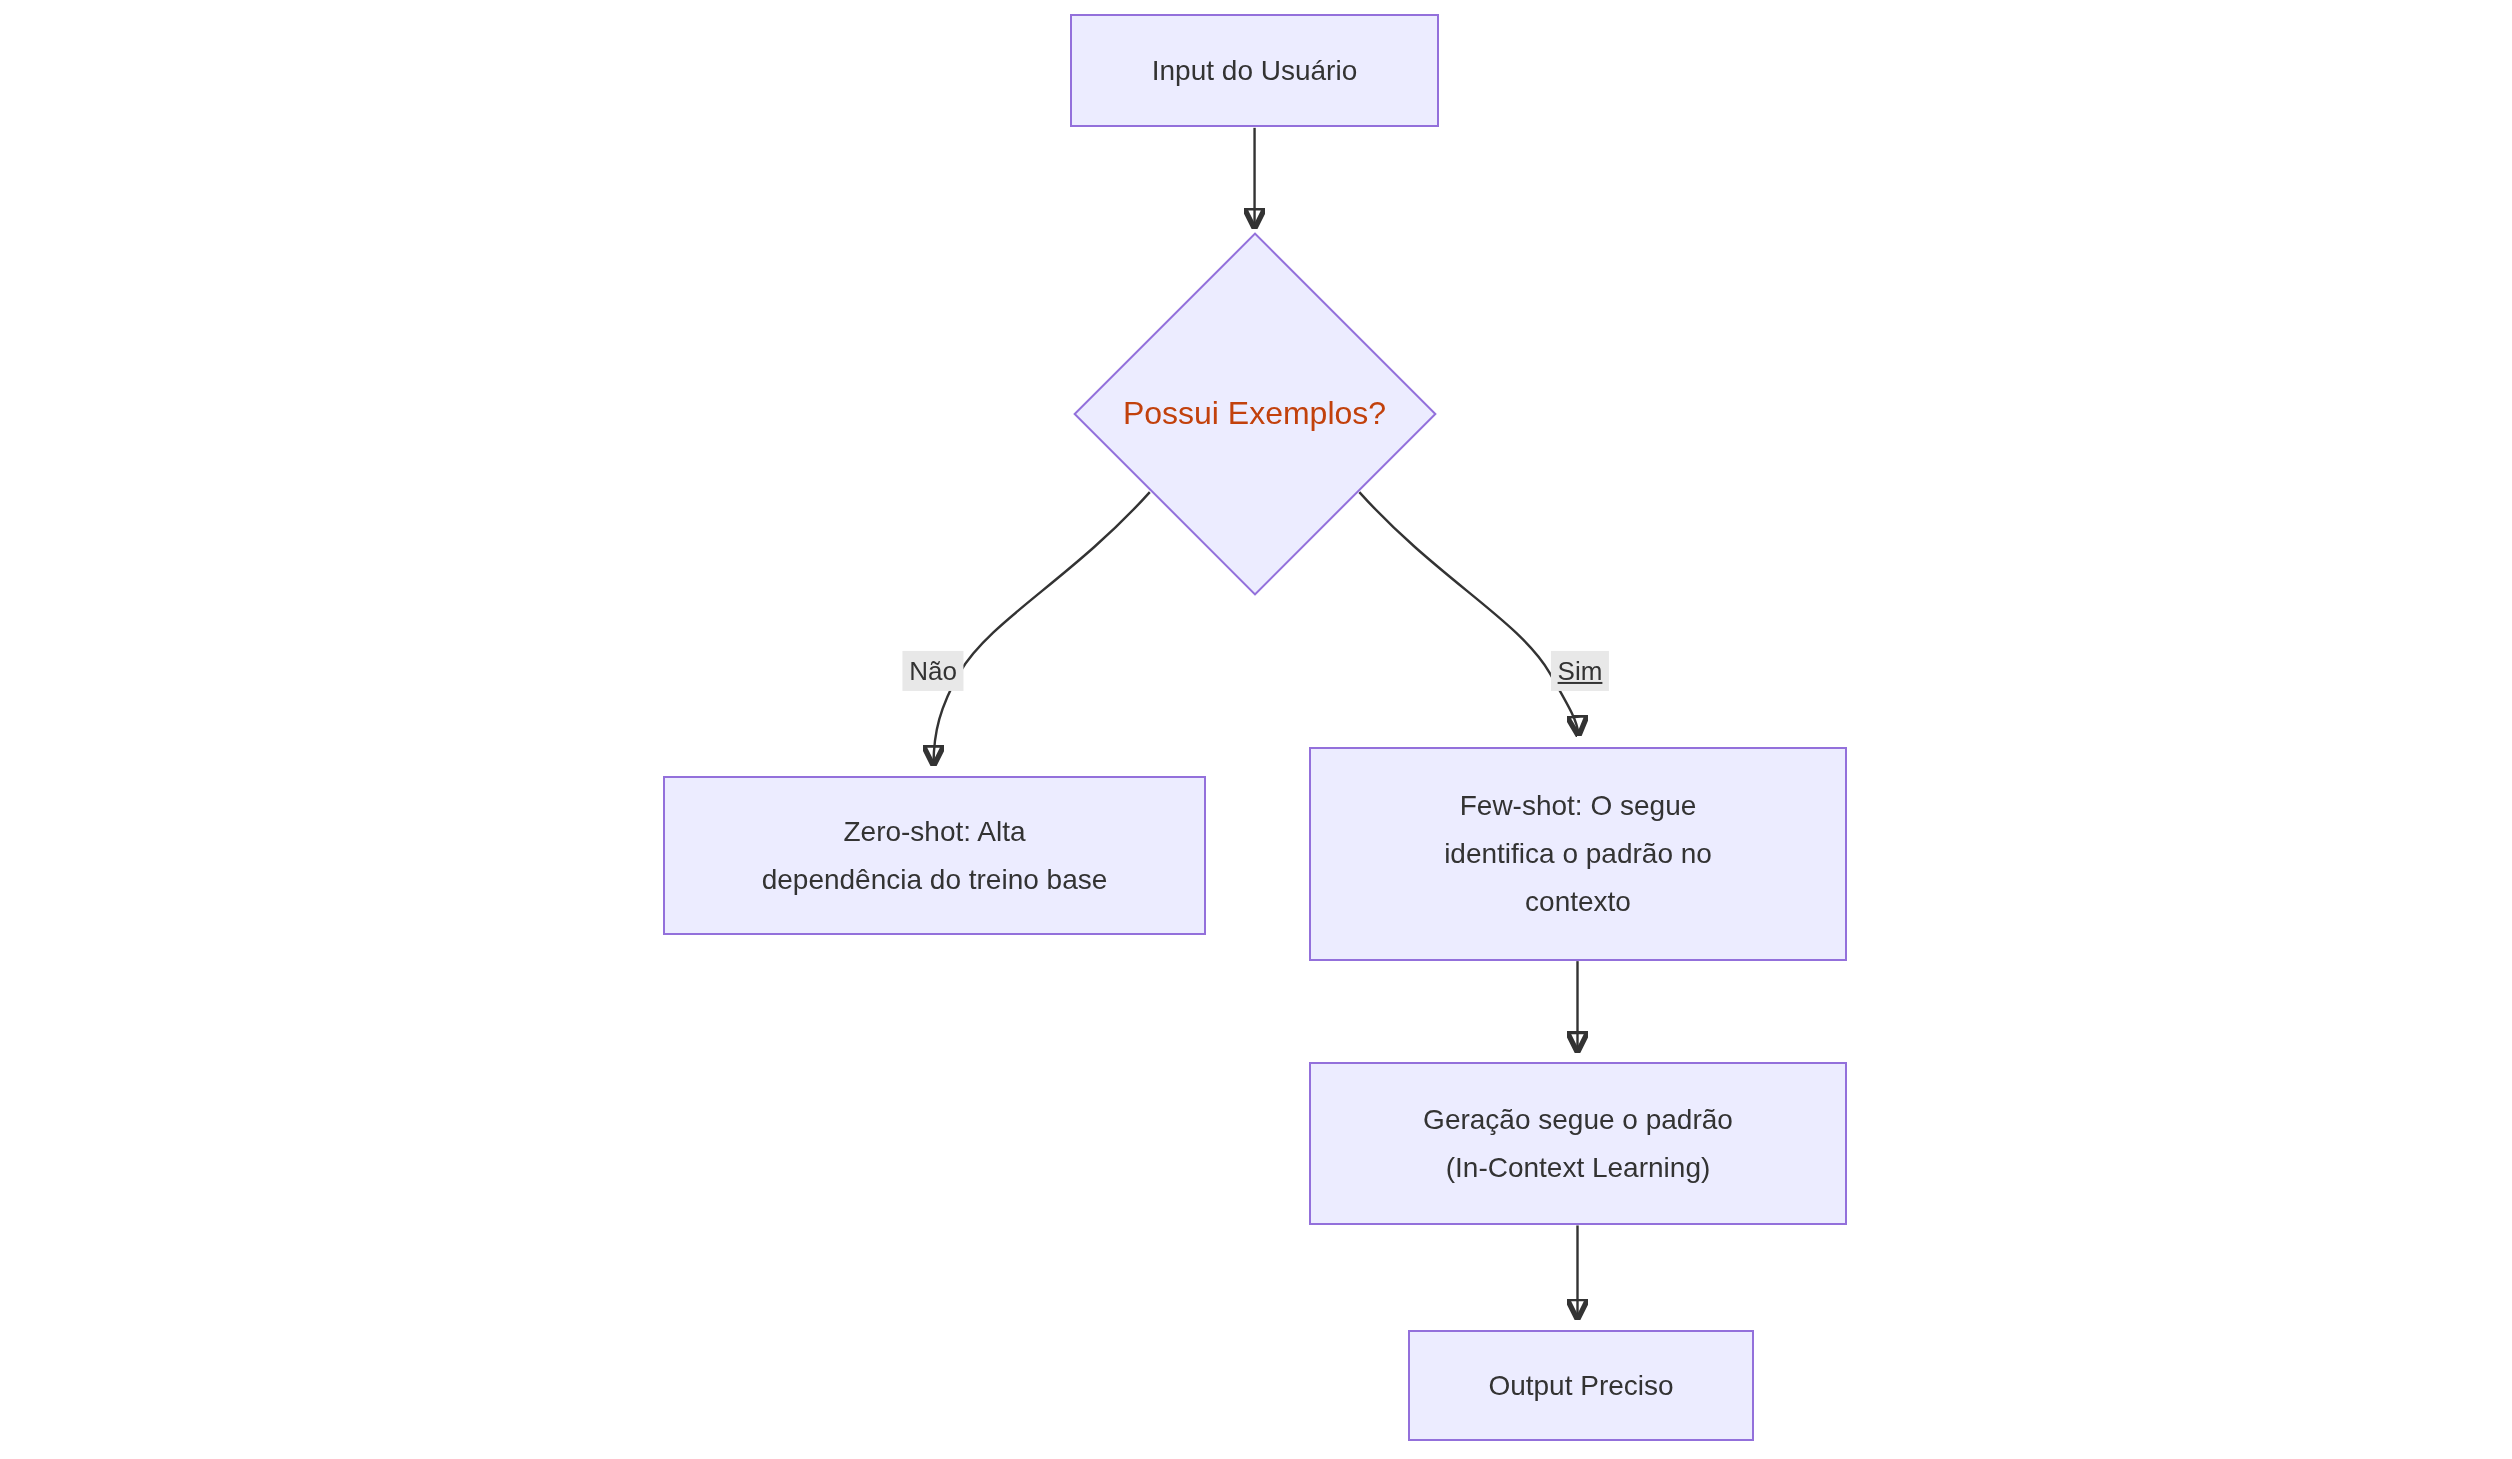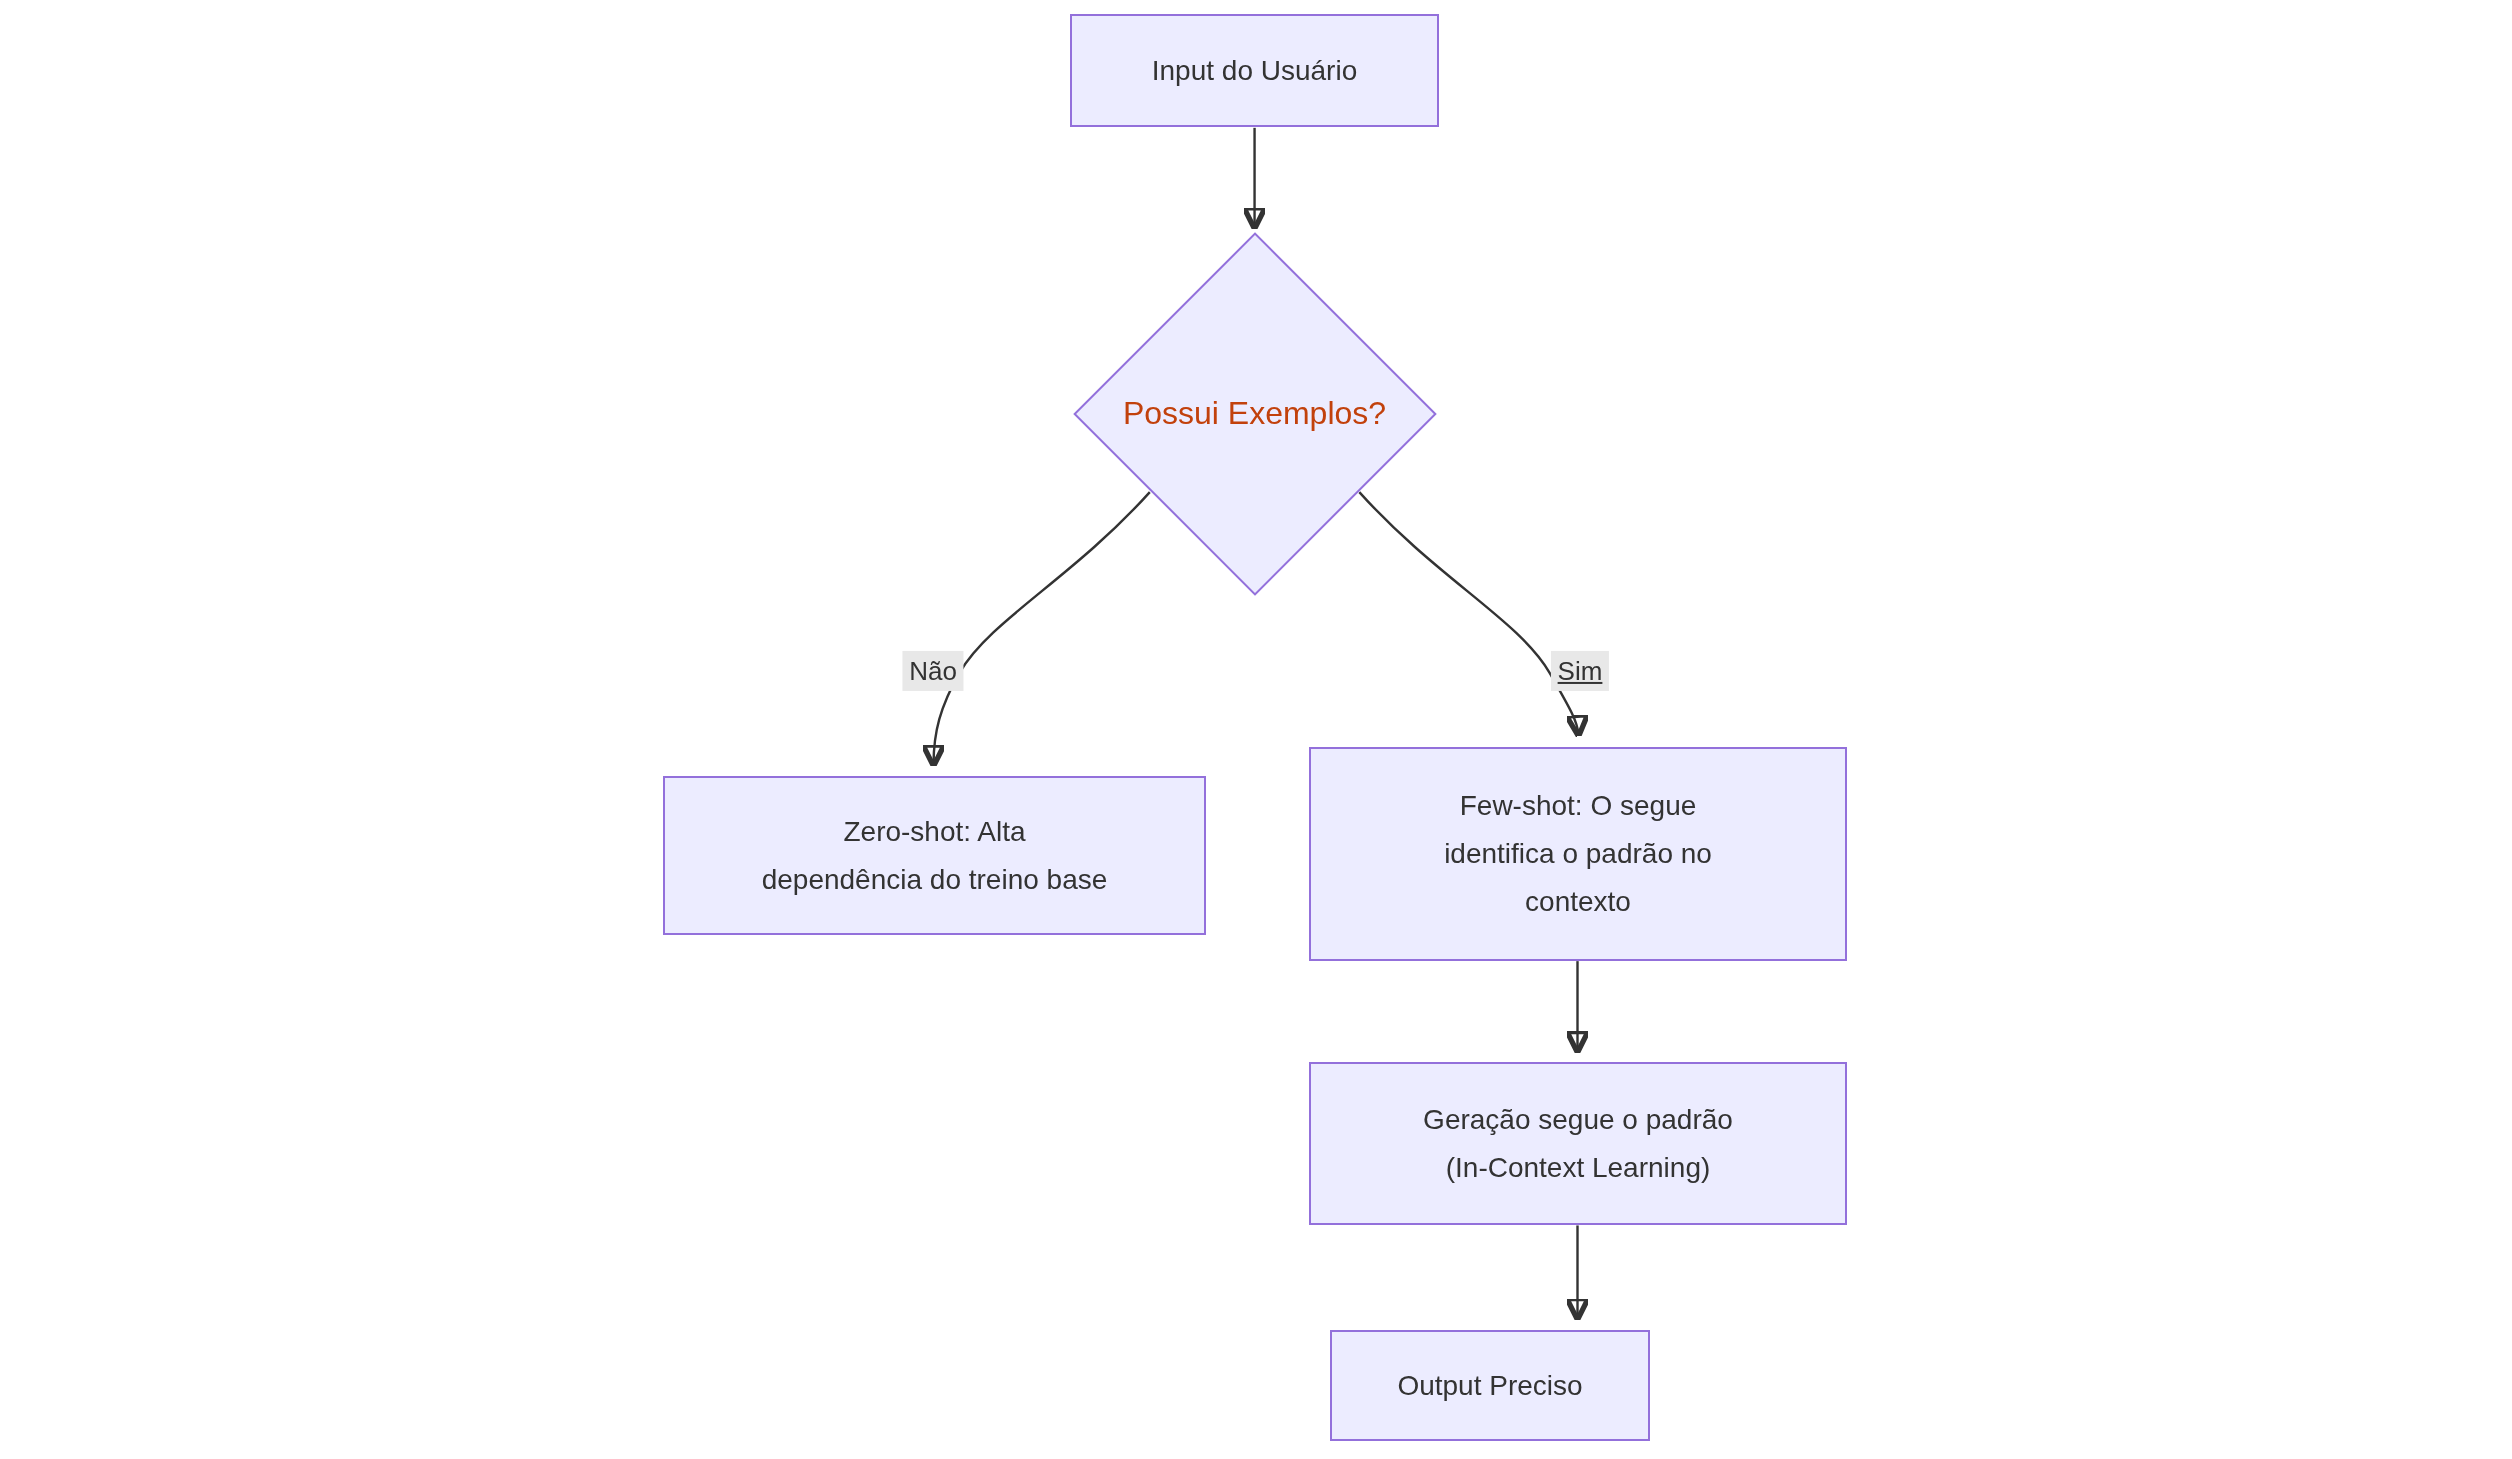--- a/index.html
+++ b/index.html
@@ -64,21 +64,21 @@
     background: #e8e8e8;
     color: #333333;
     font-size: 26px;
     line-height: 1.25;
     padding: 3.8px 6.7px;
   }
   #node-input      { left: 1070px; top: 14.4px;   width: 369px; height: 113px; }
   #node-zeroshot   { left: 663px;  top: 776px;  width: 543px; height: 159px; }
   #node-fewshot    { left: 1309px; top: 747px;  width: 538px; height: 214px; }
   #node-generation { left: 1309px; top: 1062px; width: 538px; height: 163px; }
-  #node-output     { left: 1330px; top: 1330px; width: 320px; height: 111px; }
+  #node-output     { left: 1408px; top: 1330px; width: 346px; height: 111px; }
   #edge-label-nao  { left: 933px;  top: 671px; }
   #edge-label-sim  { left: 1580px; top: 671px; text-decoration: underline; }
 </style>
 </head>
 <body>
 
 <div class="canvas">
 
   <svg class="edges" viewBox="0 0 2613 1518" xmlns="http://www.w3.org/2000/svg">
     <defs>

